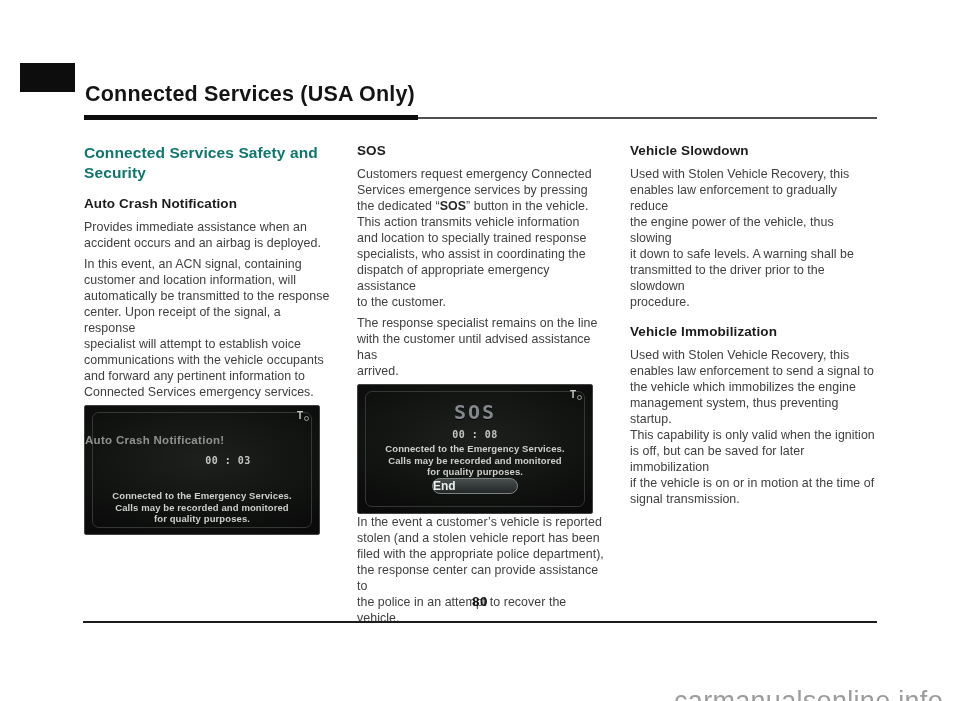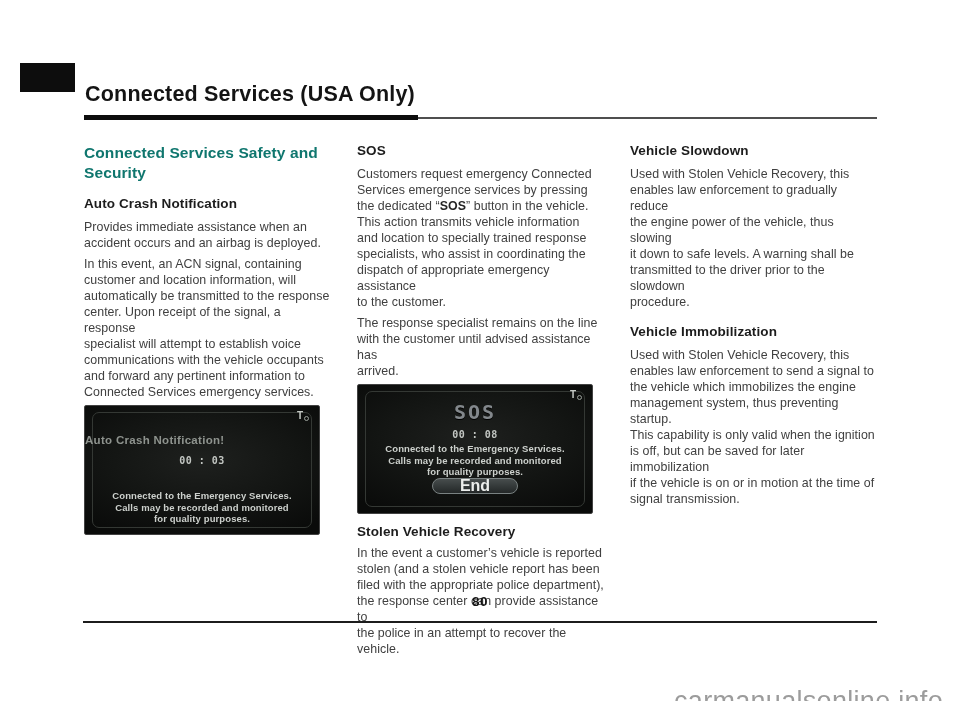--- a/index.html
+++ b/index.html
@@ -57,40 +57,40 @@
   .sig .dot { width:3px; height:3px; border:1px solid #9aa09a; border-radius:50%; margin-top:5px; margin-left:1px; }
 
   .acn-title {
     position:absolute; top:28px; width:100%; text-align:left;
     font-weight:700; font-size:11.5px; color:#8e938e; letter-spacing:.3px;
   }
   .acn-timer, .sos-timer {
     position:absolute; width:100%; text-align:center;
     font-family:"DejaVu Sans Mono", monospace; font-size:10px; font-weight:700; color:#c2c6c2; letter-spacing:.5px;
   }
-  .acn-timer { top:49px; }
+  .acn-timer { top:49px;margin-left:26px; }
   .screen-msg {
     position:absolute; width:100%; text-align:center;
     font-size:9.5px; line-height:11.5px; font-weight:700; color:#ccd0cc; letter-spacing:.1px;
   }
   .acn .screen-msg { top:84px; }
 
   .sos-title {
     position:absolute; top:15px; width:100%; text-align:center;
     font-family:"DejaVu Sans Mono", monospace; font-weight:700; font-size:20px;
     color:#83888c; letter-spacing:2px; text-shadow:0 1px 0 #000;
   }
   .sos-timer { top:44px; }
   .sos .screen-msg { top:58px; }
   .end-btn {
     position:absolute; top:93px; left:50%; transform:translateX(-50%);
     width:86px; height:16px; box-sizing:border-box;
     background:linear-gradient(#474d4d, #232727);
     border:1px solid #7a8282; border-radius:8px;
-    color:#eceeec; font-size:16px; font-weight:700; line-height:14px; text-align:center;
+    color:#eceeec; font-size:12px; font-weight:700; line-height:14px; 
   }
 
   
   .footer-line { position:absolute; left:83px; top:621px; width:794px; height:2px; background:#1c1c1c; }
   .page-number {
     position:absolute; left:83px; top:594px; width:794px; text-align:center;
     font-size:13.5px; font-weight:700; color:#151515; letter-spacing:.5px;
   }
   .watermark {
     position:absolute; right:17px; top:686px;
@@ -165,21 +165,20 @@
         <div class="sos-timer">00 : 08</div>
         <div class="screen-msg">
           <span>Connected to the Emergency Services.</span><br>
           <span>Calls may be recorded and monitored</span><br>
           <span>for quality purposes.</span>
         </div>
         <div class="end-btn">End</div>
       </div>
     </div>
 
-    <h3 class="after-screen">Stolen Vehicle Recovery</h3>
     <p>In the event a customer’s vehicle is reported
 stolen (and a stolen vehicle report has been
 filed with the appropriate police department),
 the response center can provide assistance to
 the police in an attempt to recover the vehicle.</p>
   </div>
 
   <div class="col" id="col3">
     <h3>Vehicle Slowdown</h3>
     <p>Used with Stolen Vehicle Recovery, this

